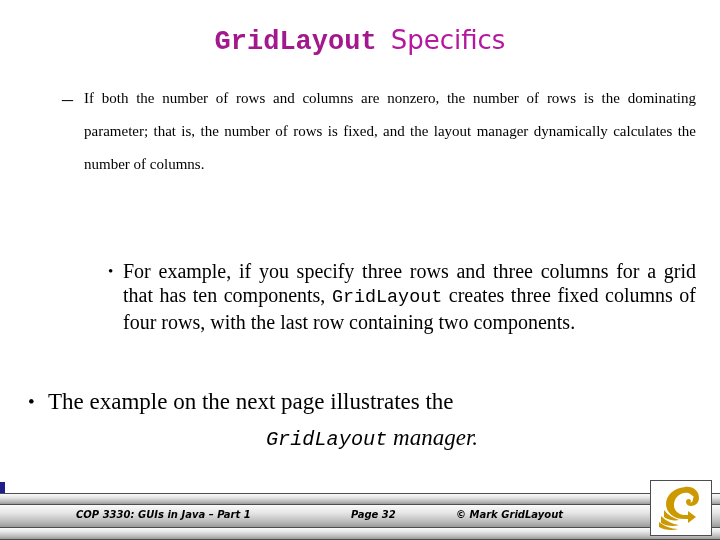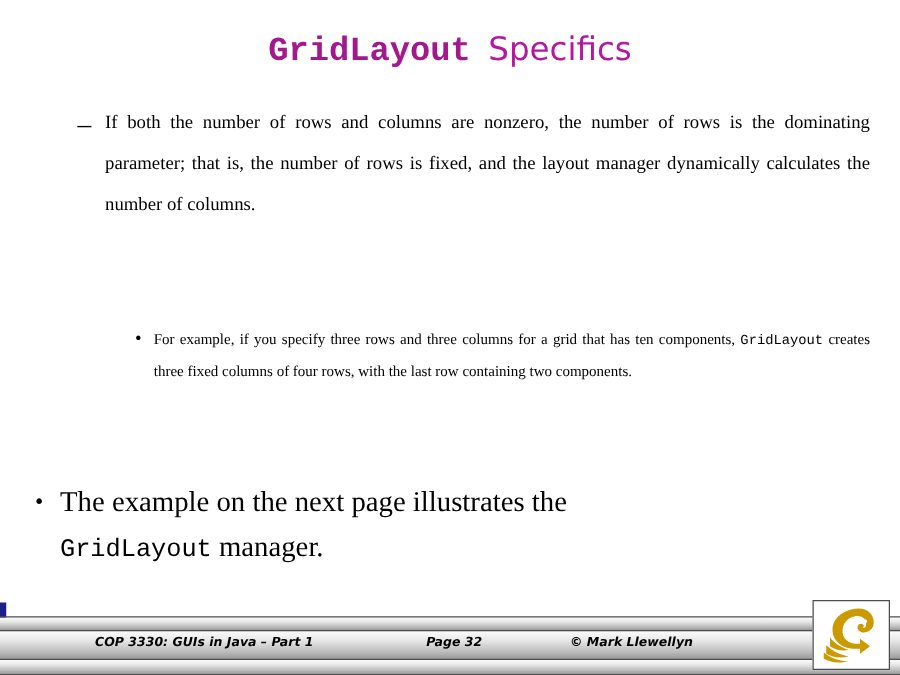--- a/index.html
+++ b/index.html
@@ -80,21 +80,21 @@
   .b2 .marker {
     position: absolute;
     left: 0;
     top: 0;
     font-size: 15px;
     color: #000;
     line-height: 24px;
   }
   .b2 .body {
     margin-left: 15px;
-    font-size: 12px;
+    font-size: 20px;
     line-height: 24px;
     text-align: justify;
     color: #000;
   }
 
   .b3 {
     position: absolute;
     left: 28px;
     top: 384px;
     width: 668px;
@@ -108,21 +108,22 @@
     line-height: 36px;
   }
   .b3 .body {
     margin-left: 20px;
     font-size: 23px;
     line-height: 36px;
     text-align: justify;
     color: #000000;
   }
   .b3 .body.lastline {
-    text-align: left;
+    text-align: center;
+    font-style: italic;
   }
 
   .mono-inline {
     font-family: "Liberation Mono", "DejaVu Sans Mono", monospace;
     font-size: 0.92em;
   }
   .b3 .mono-inline {
     font-size: 0.88em;
   }
 
@@ -168,21 +169,21 @@
     height: 24px;
     line-height: 22px;
     font-family: "DejaVu Sans", sans-serif;
     font-size: 10px;
     font-weight: bold;
     font-style: italic;
     color: #000;
     white-space: nowrap;
   }
   .ft-course { left: 76px; }
-  .ft-page   { left: 341px; }
+  .ft-page   { left: 351px; }
   .ft-copy   { left: 456px; }
 
   
   .logo-box {
     position: absolute;
     right: 8px;
     bottom: 4px;
     width: 60px;
     height: 54px;
     border: 1px solid #4d4d4d;
@@ -221,21 +222,21 @@
   </div>
 
   <div class="footer-zone">
     <div class="blue-tab"></div>
     <div class="bar bar-top"></div>
     <div class="bar bar-main"></div>
     <div class="bar bar-bot"></div>
 
     <div class="footer-text ft-course">COP 3330:  GUIs in Java – Part 1</div>
     <div class="footer-text ft-page">Page 32</div>
-    <div class="footer-text ft-copy">© Mark Llewellyn</div>
+    <div class="footer-text ft-copy">© Mark GridLayout</div>
 
     <div class="logo-box">
       <svg width="52" height="48" viewBox="0 0 52 48">
         <g fill="#cc9900">
           <path d="M30 3 C38 2 44 7 44 14 C44 19 40 22 36 22 C33 22 31 20 31 18 C31 16 32 15 34 15 C35 15 36 16 36 17 C36 18 35 18 35 18 C36 19 38 18 38 15 C38 11 34 8 29 9 C23 10 19 15 19 21 C19 27 24 31 30 31 L33 31 L33 27 L41 33 L33 39 L33 35 L29 35 C18 35 11 28 11 20 C11 11 19 4 30 3 Z"></path>
           <path d="M9 26 C13 31 18 34 24 36 C19 37 13 36 9 33 Z"></path>
           <path d="M6 32 C11 37 17 40 24 41 C18 43 11 42 6 39 Z"></path>
           <path d="M4 38 C9 42 16 45 23 45 C17 47 9 46 4 43 Z"></path>
           <circle cx="37" cy="13" r="1.6" fill="#ffffff"></circle>
         </g>

